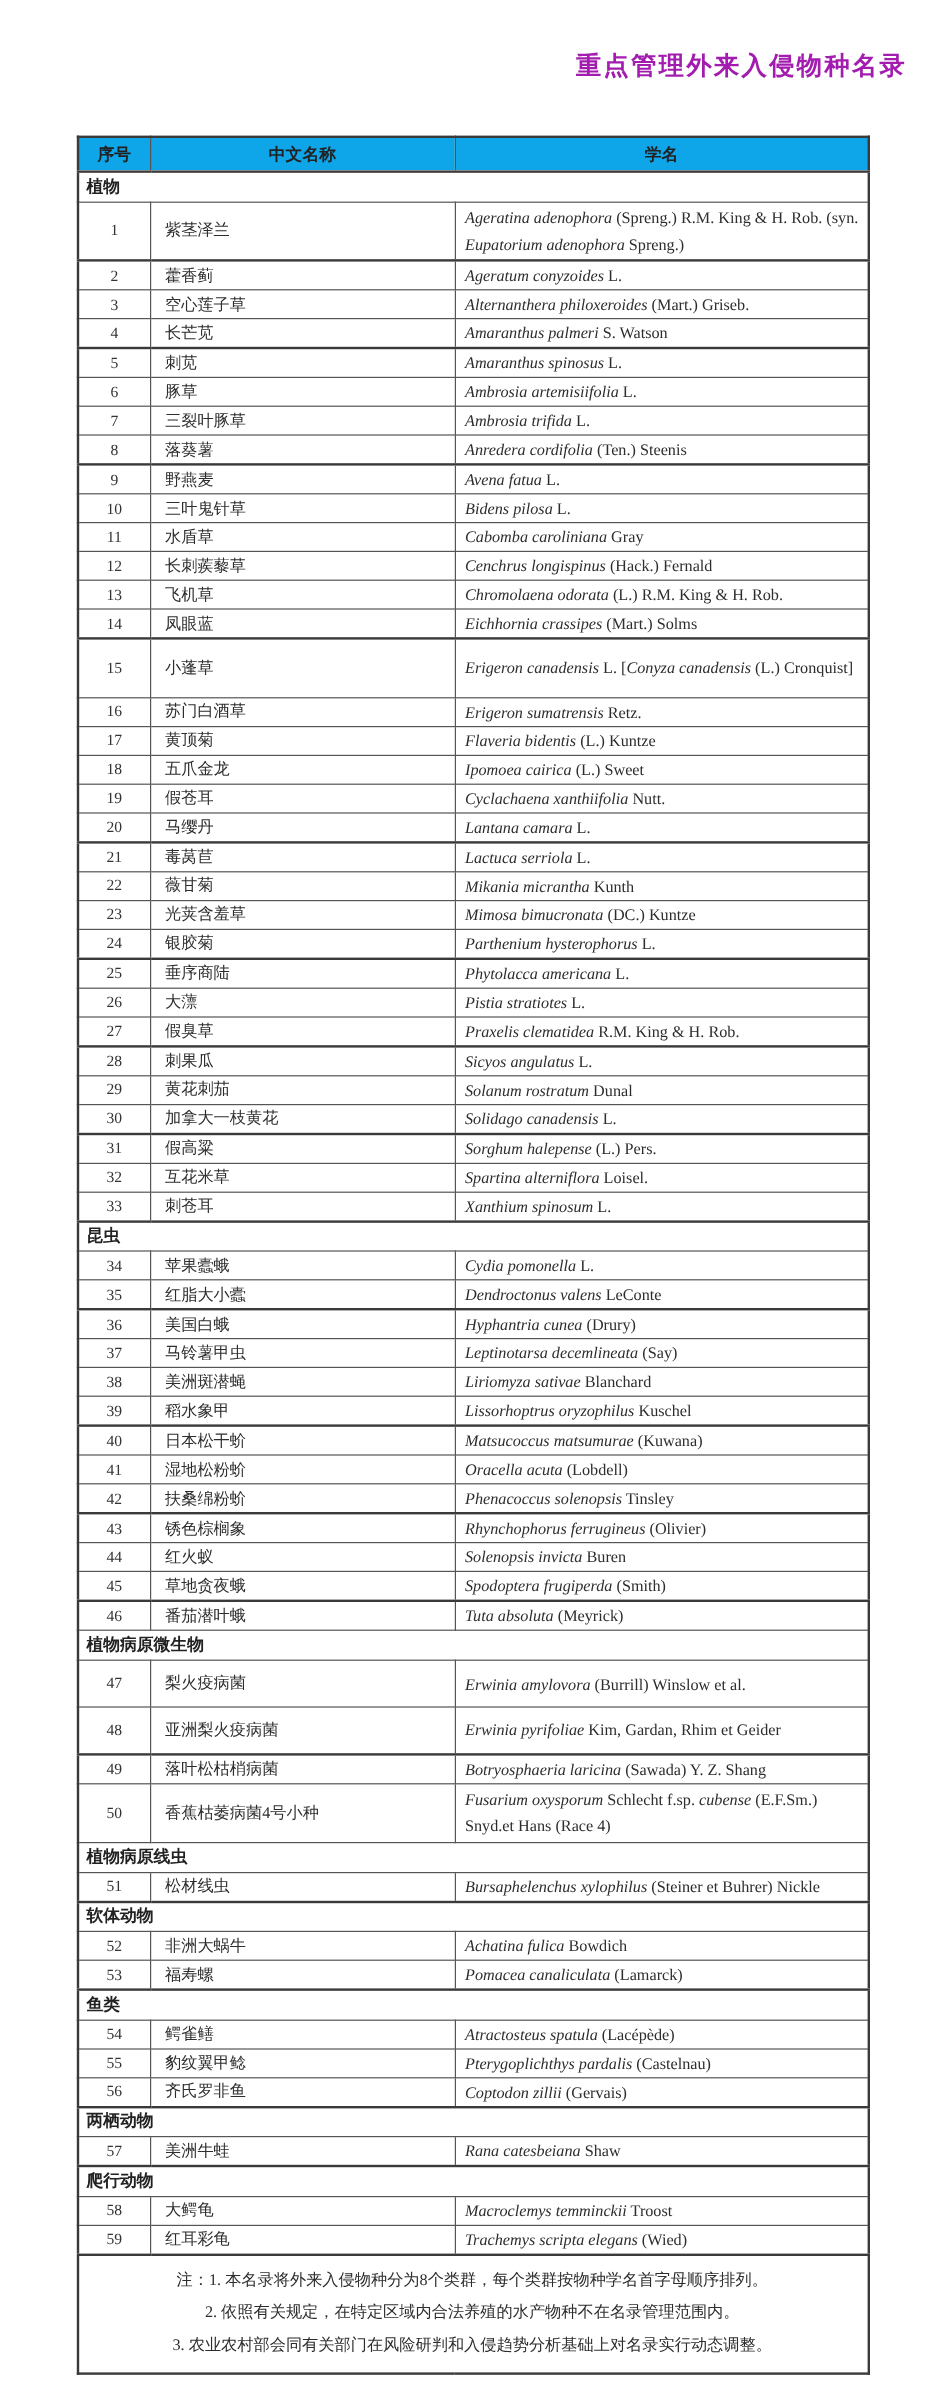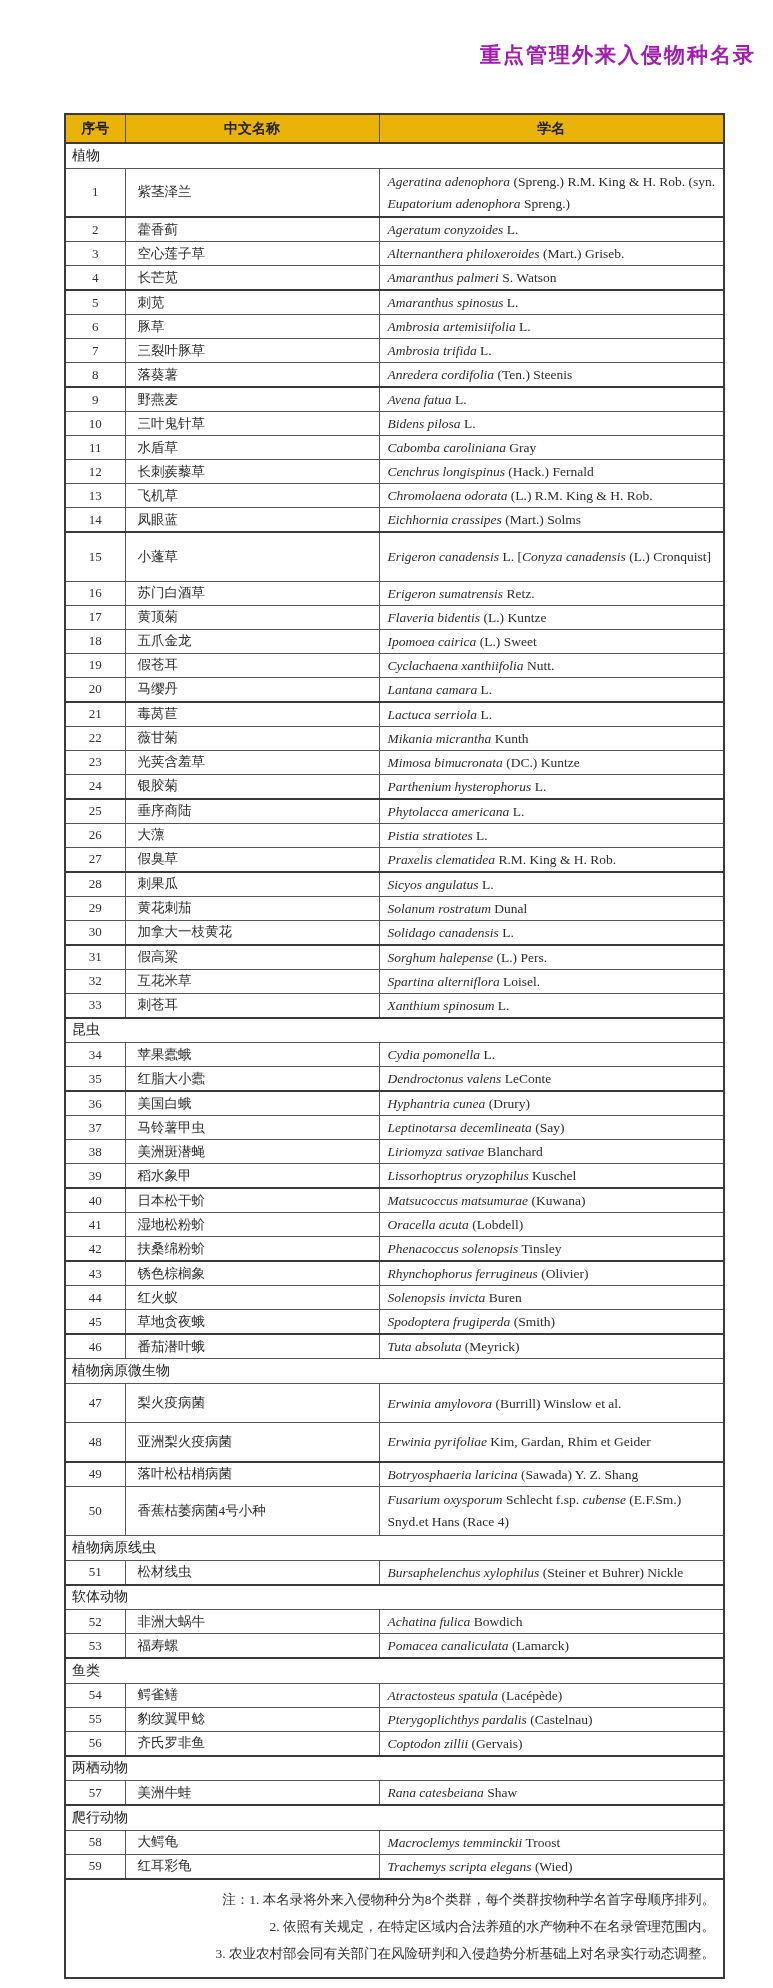--- a/index.html
+++ b/index.html
@@ -16,40 +16,40 @@
     width: 659px; margin: 32px 50px 0 64px;
     border: 2px solid #3a3a3a;
   }
   col.c-no  { width: 60px; }
   col.c-cn  { width: 254px; }
   col.c-sci { width: 345px; }
   td, th { border: 1px solid #555; vertical-align: middle; overflow: hidden; }
   thead th {
     height: 29px; font-family: "Liberation Sans", sans-serif;
     font-size: 14px; font-weight: bold; text-align: center; color: #222;
-    border-bottom-width: 2px; border-bottom-color: #3a3a3a; background: #eab308;
+    border-bottom-width: 2px; border-bottom-color: #3a3a3a; background: #0ea5e9;
   }
   tr.section-row td {
     height: 25px; font-family: "Liberation Sans", sans-serif;
-    font-size: 14px; font-weight: normal; color: #222;
+    font-size: 14px; font-weight: bold; color: #222;
     padding: 1px 4px 1px 6px; text-align: left;
   }
   tr.data-row { height: 24px; }
   tr.data-row.two-line { height: 49px; }
   tr.data-row.roomy { height: 39px; }
   tr.thick-bottom td { border-bottom-width: 2px; border-bottom-color: #3a3a3a; }
   td.col-no  { text-align: center; font-size: 13px; color: #333; }
   td.col-cn  { padding: 1px 4px 1px 12px; font-size: 13.5px; color: #2d2d2d; }
   td.col-sci { padding: 1px 6px 0 8px; font-size: 13.5px; line-height: 22px; color: #2d2d2d; }
   td.col-sci i { font-style: italic; }
   tr.notes-row td {
     border-top-width: 2px; border-top-color: #3a3a3a;
     padding: 6px 8px 10px 6px;
   }
-  .note-line { font-size: 13.5px; line-height: 27px; color: #2d2d2d; text-align: right; }
+  .note-line { font-size: 13.5px; line-height: 27px; color: #2d2d2d; text-align: center; }
   .note-line.note-indent { }
   .note-prefix { }
 </style>
 </head>
 <body>
 
 <div class="page">
   <h1 class="doc-title">重点管理外来入侵物种名录</h1>
 
   <table class="species">

